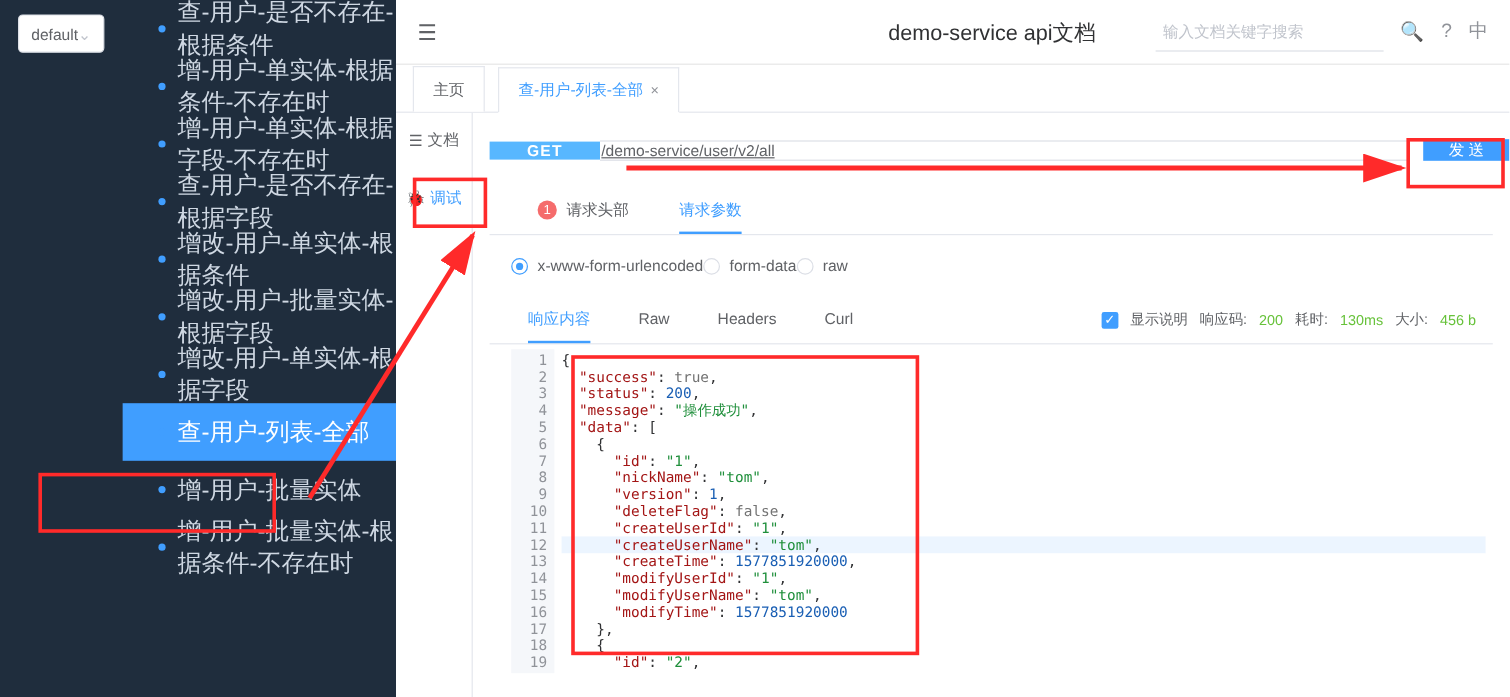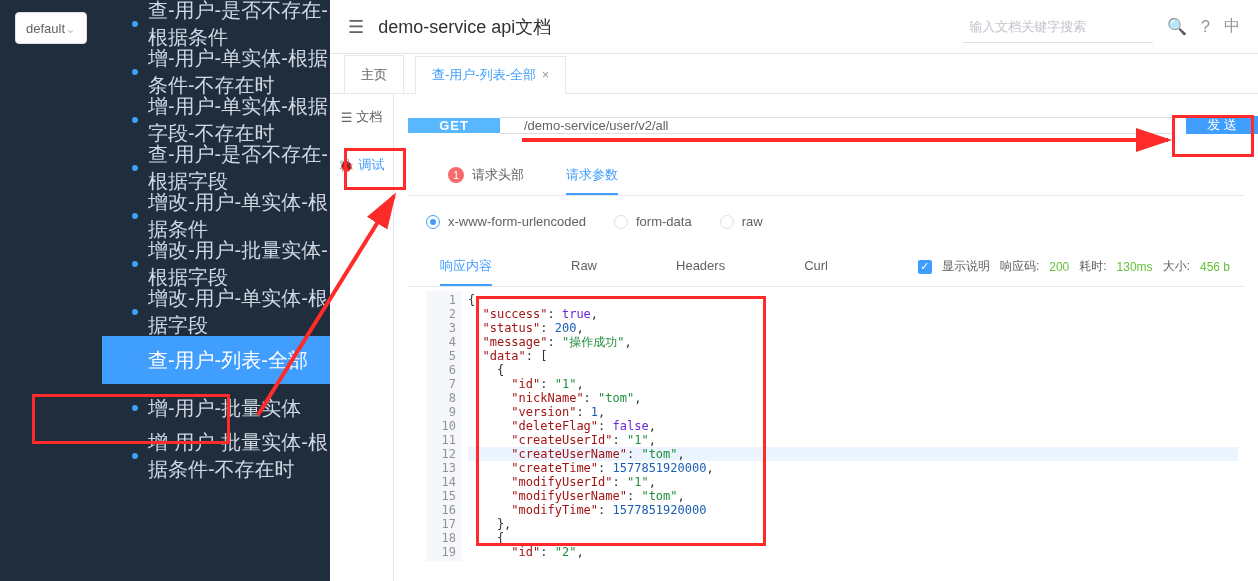--- a/index.html
+++ b/index.html
@@ -13,71 +13,71 @@
 .select-box .chev { color: #c0c4cc; }
 .sidebar-items { flex: 1; overflow-y: auto; }
 .sidebar-item { display: flex; align-items: center; height: 48px; padding-left: 46px; font-size: 20px; color: #cfd8e3; cursor: pointer; position: relative; }
 .sidebar-item::before { content: ""; width: 6px; height: 6px; background: #409eff; border-radius: 50%; position: absolute; left: 30px; }
 .sidebar-item.active { background: #409eff; color: #fff; }
 
 
 .main { flex: 1; display: flex; flex-direction: column; min-width: 0; }
 .topbar { height: 54px; border-bottom: 1px solid #e6e6e6; display: flex; align-items: center; padding: 0 18px; gap: 14px; }
 .collapse-icon { font-size: 18px; color: #606266; cursor: pointer; }
-.title { font-size: 18px; color: #303133; flex: 1; }
+.title { font-size: 18px; color: #303133; flex: 1; text-align: right; }
 .search-input { width: 190px; height: 32px; border: none; border-bottom: 1px solid #dcdfe6; padding: 0 6px; font-size: 13px; outline: none; color: #606266; margin-left: 36px; }
 .search-input::placeholder { color: #c0c4cc; }
 .top-icon { color: #909399; font-size: 16px; cursor: pointer; }
 
 .tabs-bar { height: 40px; border-bottom: 1px solid #e4e7ed; display: flex; align-items: flex-end; padding-left: 14px; gap: 12px; }
 .tab { height: 38px; display: flex; align-items: center; padding: 0 16px; font-size: 13px; border: 1px solid #e4e7ed; border-bottom: none; background: #fff; color: #606266; position: relative; margin-right: -1px; cursor: pointer; }
 .tab.active { color: #409eff; border-bottom: 1px solid #fff; top: 1px; }
 .tab .close { margin-left: 6px; font-size: 12px; color: #909399; }
 
 .content-row { flex: 1; display: flex; min-height: 0; }
 .side-tabs { width: 64px; border-right: 1px solid #e4e7ed; padding: 14px 6px; display: flex; flex-direction: column; gap: 30px; align-items: center; font-size: 13px; color: #606266; }
 .side-tab { display: flex; align-items: center; gap: 4px; cursor: pointer; }
 .side-tab.active { color: #409eff; }
 .side-tab .ic { font-size: 13px; }
 
 .workspace { flex: 1; padding: 14px 0 0 0; overflow: auto; min-width: 0; }
 .request-bar { display: flex; align-items: center; margin: 0 0 14px 14px; height: 34px; }
 .method { width: 92px; background: #58b7ff; color: #fff; display: flex; align-items: center; justify-content: center; font-weight: bold; font-size: 13px; letter-spacing: 1px; }
-.url-input { flex: 1; border: 1px solid #dcdfe6; padding: 0 24px; font-size: 13px; color: #606266; outline: none; border-left: none; }
+.url-input { flex: 1; border: 1px solid #dcdfe6; padding: 0 1px; font-size: 13px; color: #606266; outline: none; border-left: none; text-decoration: underline; }
 .send-btn { width: 72px; background: #409eff; color: #fff; display: flex; align-items: center; justify-content: center; font-size: 13px; margin-left: 12px; cursor: pointer; }
 
 .inner-tabs { display: flex; align-items: center; gap: 42px; padding-left: 40px; border-bottom: 1px solid #e4e7ed; height: 40px; margin-left: 14px; margin-right: 14px; }
 .inner-tab { height: 100%; display: flex; align-items: center; font-size: 13px; color: #606266; cursor: pointer; border-bottom: 2px solid transparent; }
 .inner-tab.active { color: #409eff; border-bottom-color: #409eff; }
 .badge-num { width: 16px; height: 16px; border-radius: 50%; background: #f56c6c; color: #fff; font-size: 11px; display: inline-flex; align-items: center; justify-content: center; margin-right: 8px; }
 
-.radio-row { display: flex; align-items: center; gap: 28px; padding: 18px 14px 18px 32px; }
+.radio-row { display: flex; align-items: center; padding: 18px 14px 18px 32px; }
 .radio { display: flex; align-items: center; gap: 8px; font-size: 13px; color: #606266; cursor: pointer; }
 .radio .circ { width: 14px; height: 14px; border: 1px solid #dcdfe6; border-radius: 50%; display: inline-flex; align-items: center; justify-content: center; }
 .radio.checked .circ { border-color: #409eff; }
 .radio.checked .circ::after { content: ""; width: 6px; height: 6px; background: #409eff; border-radius: 50%; }
 
-.response-tabs { display: flex; align-items: center; gap: 79px; padding: 0 14px 0 32px; height: 40px; border-bottom: 1px solid #e4e7ed; margin: 0 14px; justify-content: flex-end; }
+.response-tabs { display: flex; align-items: center; gap: 40px; padding: 0 14px 0 32px; height: 40px; border-bottom: 1px solid #e4e7ed; margin: 0 14px; justify-content: flex-end; }
 .response-tab { height: 100%; display: flex; align-items: center; font-size: 13px; color: #606266; cursor: pointer; border-bottom: 2px solid transparent; }
 .response-tab.active { color: #409eff; border-bottom-color: #409eff; }
 .response-meta { margin-left: auto; display: flex; align-items: center; gap: 10px; font-size: 12px; color: #606266; }
 .checkbox { width: 14px; height: 14px; background: #409eff; border-radius: 2px; display: inline-flex; align-items: center; justify-content: center; color: #fff; font-size: 11px; }
 .stat-val { color: #67c23a; }
 .stat-val.green { color: #67c23a; }
 
 .code-area { display: flex; font-family: Consolas, Monaco, monospace; font-size: 12px; line-height: 14px; margin: 4px 14px 0 32px; }
 .gutter { background: #f5f7fa; color: #909399; text-align: right; padding: 2px 6px; user-select: none; min-width: 36px; }
 .gutter .ln { height: 14px; }
 .code-body { flex: 1; padding: 2px 6px; white-space: pre; color: #303133; position: relative; }
 .code-body .line { height: 14px; }
 .code-body .line.hl { background: rgba(64,158,255,0.10); }
 .k { color: #a31515; }
 .s { color: #1f8f3b; }
 .n { color: #1a5fb4; }
-.b { color: #6d28d9; }
+.b { color: #737373; }
 
 
 .anno { position: absolute; border: 3px solid #ff2a2a; pointer-events: none; z-index: 50; }
 .arrow-svg { position: absolute; z-index: 49; pointer-events: none; }
 </style>
 </head>
 <body>
 
 <div class="app">
 

